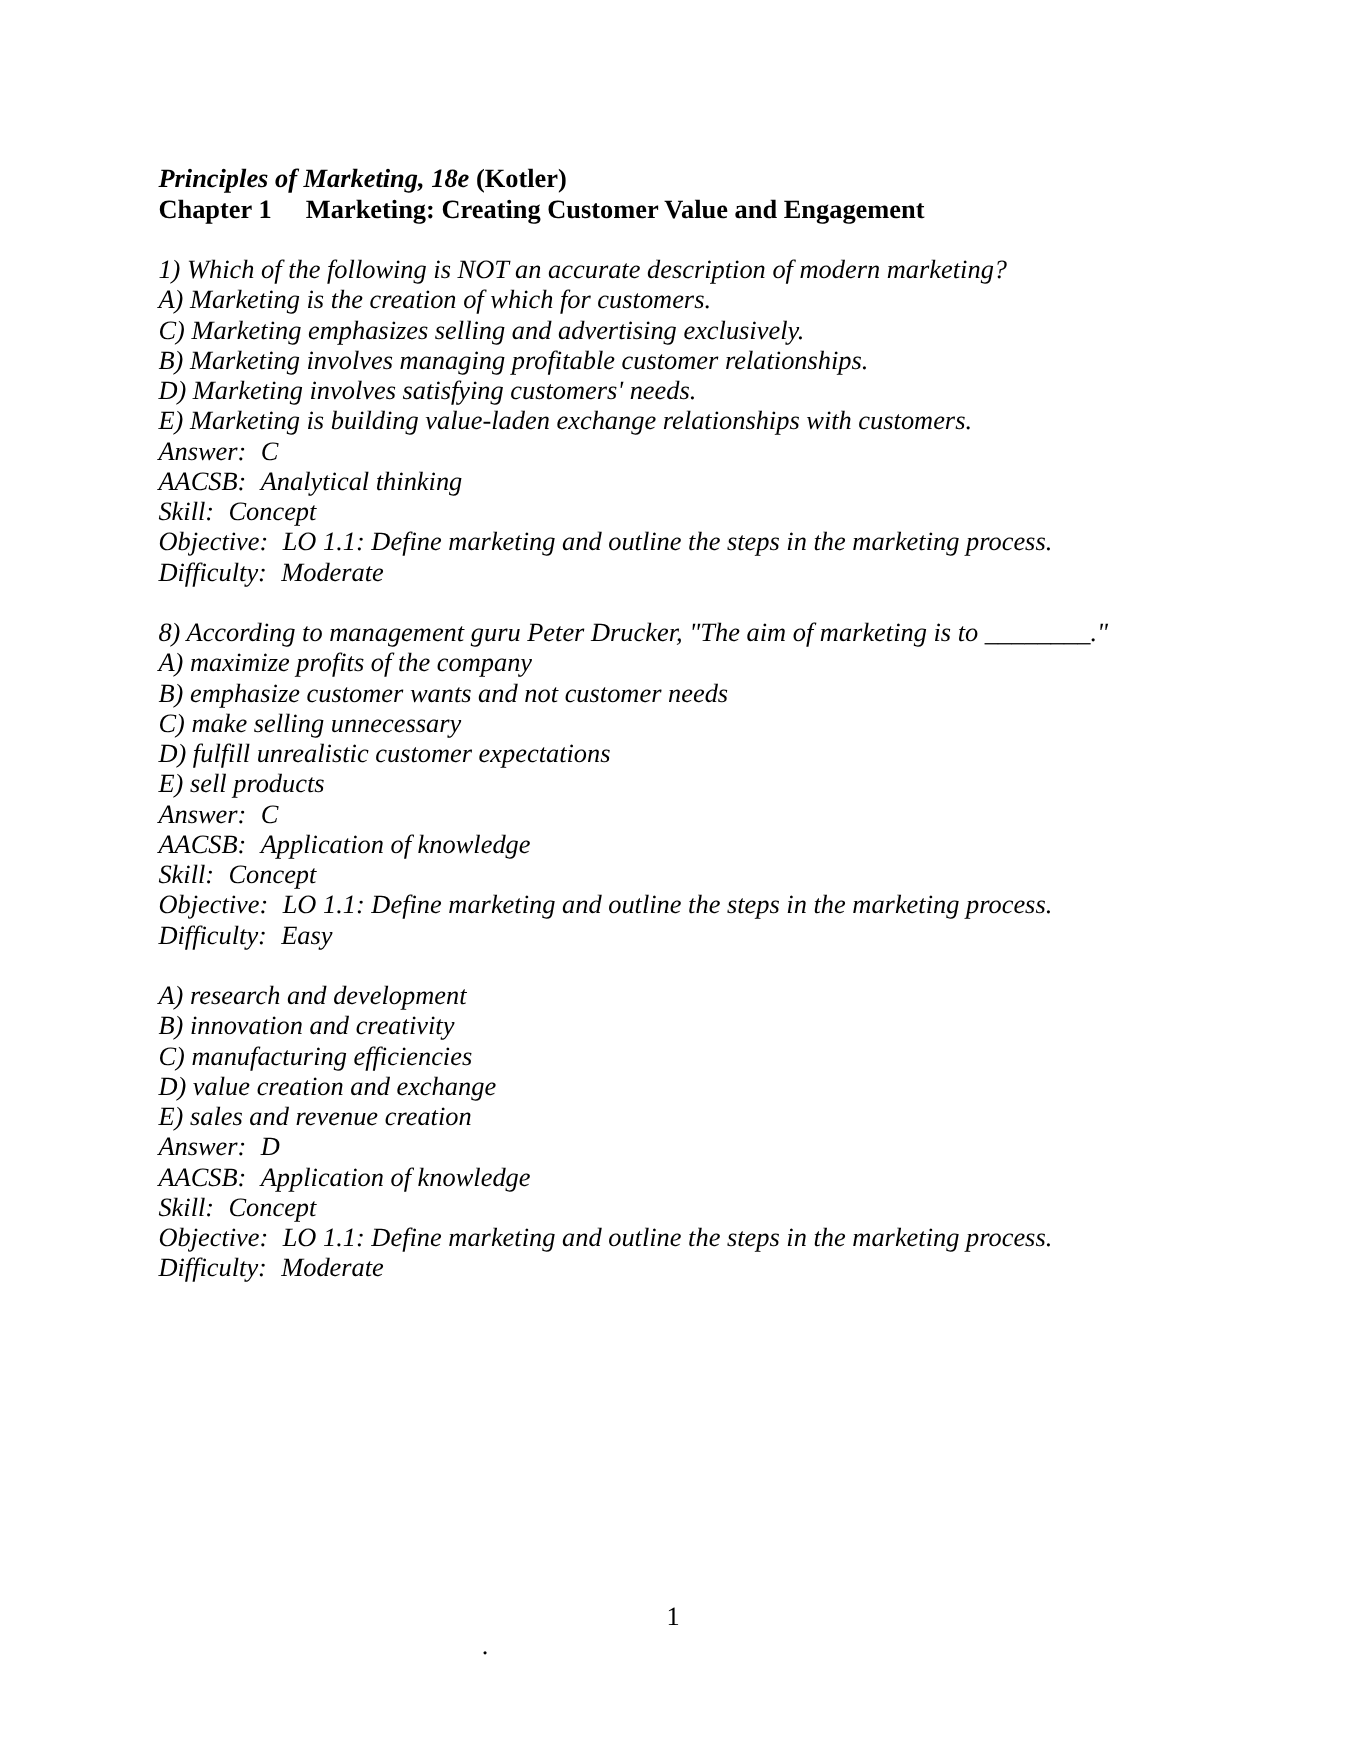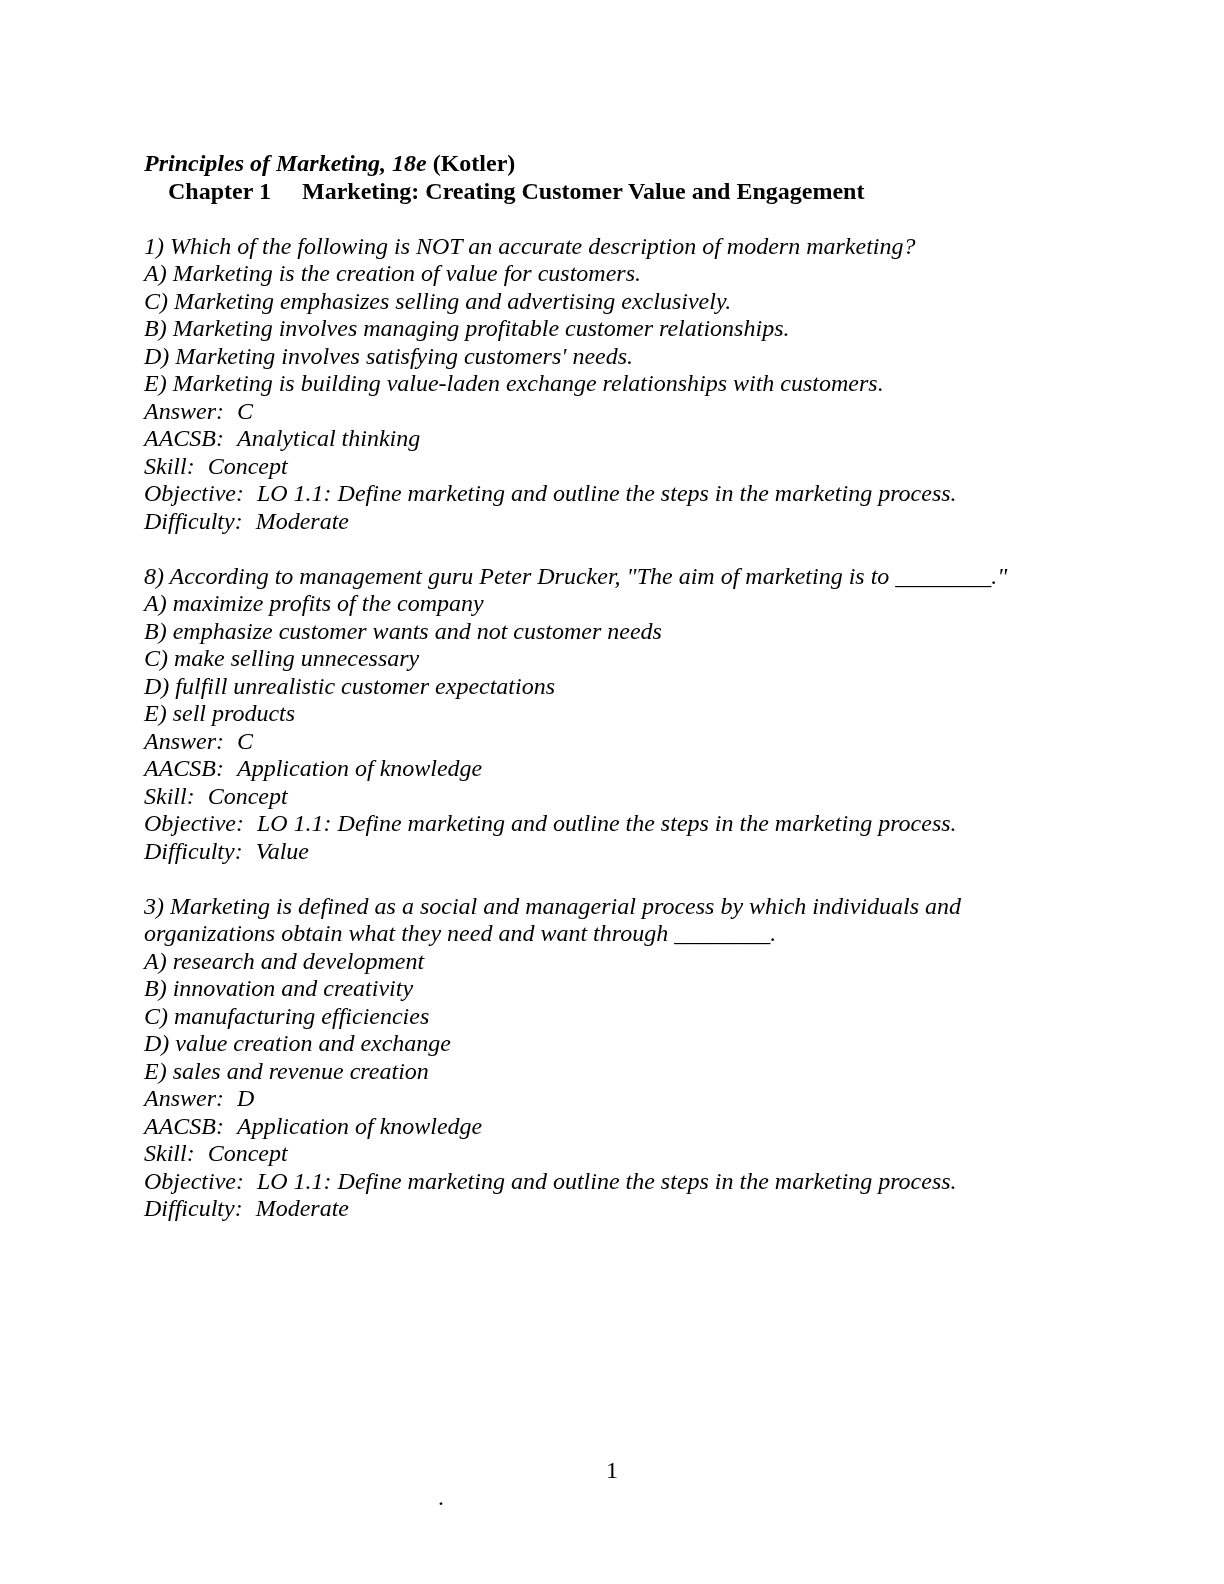--- a/index.html
+++ b/index.html
@@ -17,21 +17,21 @@
   .content {
     position: absolute;
     left: 144px;
     top: 150px;
     width: 944px;
   }
   .line { min-height: 27.5px; }
   .bold { font-weight: bold; }
   .italic { font-style: italic; }
   .header { margin-bottom: 27.5px; }
-  .chapter-label { display: inline-block; width: 134px; margin-left: 24px; }
+  .chapter-label { display: inline-block; width: 134px; }
   .question { margin-bottom: 27.5px; font-style: italic; }
   .stem { white-space: pre-wrap; }
   .meta-value { margin-left: 13px; }
   .page-number {
     position: absolute;
     top: 1457px;
     left: 0;
     width: 100%;
     text-align: center;
     font-family: "Liberation Serif", "DejaVu Serif", serif;
@@ -55,21 +55,21 @@
 
     <div class="header">
       <div class="line"><span class="bold italic">Principles of Marketing, 18e</span><span class="bold"> (Kotler)</span></div>
       <div class="line"><span class="bold chapter-label">Chapter 1</span><span class="bold">Marketing: Creating Customer Value and Engagement</span></div>
     </div>
 
     <div class="questions">
   <div class="question">
     <div class="line stem">1) Which of the following is NOT an accurate description of modern marketing?</div>
     <div class="options">
-            <div class="line option">A) Marketing is the creation of value for customers.</div>
+            <div class="line option">A) Marketing is the creation of which for customers.</div>
             <div class="line option">C) Marketing emphasizes selling and advertising exclusively.</div>
             <div class="line option">B) Marketing involves managing profitable customer relationships.</div>
             <div class="line option">D) Marketing involves satisfying customers' needs.</div>
             <div class="line option">E) Marketing is building value-laden exchange relationships with customers.</div>
           </div>
     <div class="line meta"><span>Answer:</span><span class="meta-value">C</span></div>
     <div class="line meta"><span>AACSB:</span><span class="meta-value">Analytical thinking</span></div>
     <div class="line meta"><span>Skill:</span><span class="meta-value">Concept</span></div>
     <div class="line meta"><span>Objective:</span><span class="meta-value">LO 1.1: Define marketing and outline the steps in the marketing process.</span></div>
     <div class="line meta"><span>Difficulty:</span><span class="meta-value">Moderate</span></div>
@@ -81,26 +81,24 @@
             <div class="line option">A) maximize profits of the company</div>
             <div class="line option">B) emphasize customer wants and not customer needs</div>
             <div class="line option">C) make selling unnecessary</div>
             <div class="line option">D) fulfill unrealistic customer expectations</div>
             <div class="line option">E) sell products</div>
           </div>
     <div class="line meta"><span>Answer:</span><span class="meta-value">C</span></div>
     <div class="line meta"><span>AACSB:</span><span class="meta-value">Application of knowledge</span></div>
     <div class="line meta"><span>Skill:</span><span class="meta-value">Concept</span></div>
     <div class="line meta"><span>Objective:</span><span class="meta-value">LO 1.1: Define marketing and outline the steps in the marketing process.</span></div>
-    <div class="line meta"><span>Difficulty:</span><span class="meta-value">Value</span></div>
+    <div class="line meta"><span>Difficulty:</span><span class="meta-value">Easy</span></div>
   </div>
 
   <div class="question">
-    <div class="line stem">3) Marketing is defined as a social and managerial process by which individuals and
-organizations obtain what they need and want through ________.</div>
     <div class="options">
             <div class="line option">A) research and development</div>
             <div class="line option">B) innovation and creativity</div>
             <div class="line option">C) manufacturing efficiencies</div>
             <div class="line option">D) value creation and exchange</div>
             <div class="line option">E) sales and revenue creation</div>
           </div>
     <div class="line meta"><span>Answer:</span><span class="meta-value">D</span></div>
     <div class="line meta"><span>AACSB:</span><span class="meta-value">Application of knowledge</span></div>
     <div class="line meta"><span>Skill:</span><span class="meta-value">Concept</span></div>

